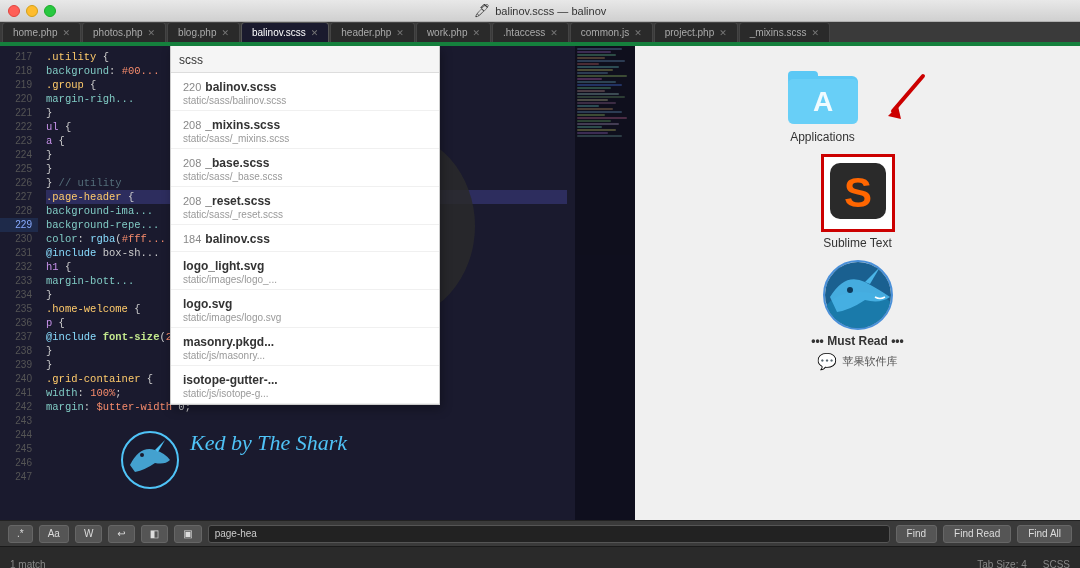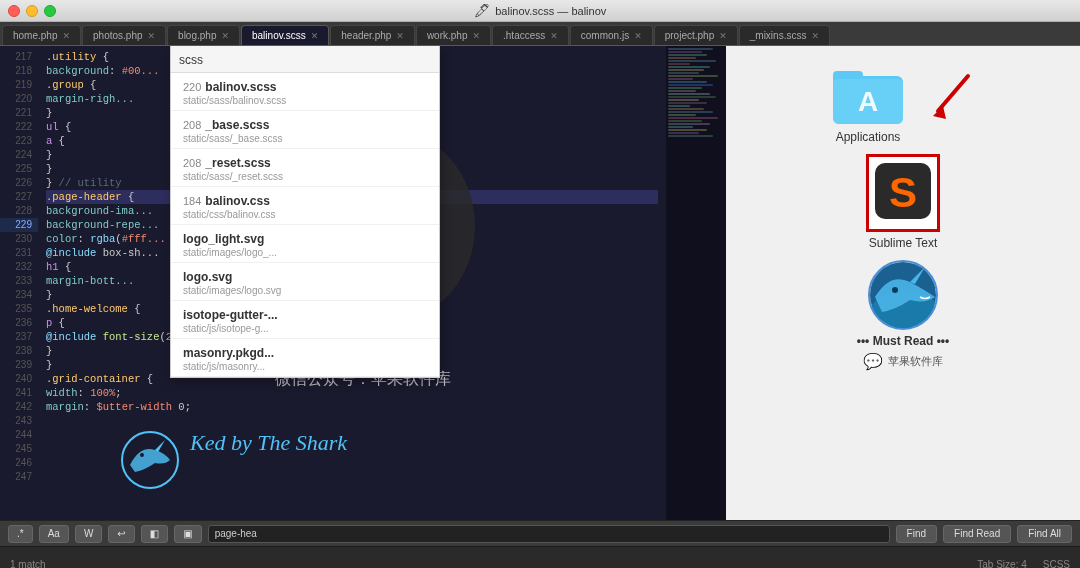--- a/index.html
+++ b/index.html
@@ -41,21 +41,21 @@
     }
     .title-icon { font-size: 13px; }
 
     
     .tab-bar {
       height: 24px;
       background: #3a3a3a;
       display: flex;
       align-items: flex-end;
       padding: 0 2px;
-      border-bottom: 1px solid #15803d;
+      border-bottom: 4px solid #15803d;
     }
     .tab {
       height: 20px;
       padding: 0 10px;
       font-size: 10px;
       color: #aaa;
       background: #2a2a2a;
       border-radius: 4px 4px 0 0;
       display: flex;
       align-items: center;
@@ -77,21 +77,21 @@
     }
 
     
     .main-area {
       display: flex;
       height: calc(568px - 22px - 24px - 26px - 22px);
     }
 
     
     .editor {
-      width: 726px;
+      width: 635px;
       background: #1a1a2e;
       position: relative;
       overflow: hidden;
       flex-shrink: 0;
     }
 
     .editor-content {
       display: flex;
       height: 100%;
     }
@@ -117,21 +117,21 @@
       font-family: 'Courier New', monospace;
       font-size: 10.5px;
       line-height: 14px;
       color: #ccc;
       overflow: hidden;
     }
     .code-area .ln { display: block; white-space: nowrap; }
     .kw { color: #c792ea; }
     .prop { color: #80cbc4; margin-top: 40px; }
     .val { color: #f78c6c; }
-    .str { color: #c3e88d; }
+    .str { color: #c3e88d; font-weight: bold; }
     .comment { color: #546e7a; }
     .sel { color: #ffcb6b; }
     .sel-highlight { background: #2d2d5e; }
     .at { color: #89ddff; }
 
     
     .autocomplete {
       position: absolute;
       top: 0;
       left: 170px;
@@ -552,46 +552,49 @@
 
     <div class="autocomplete">
       <div class="ac-search">
         <input type="text" value="scss" style="">
       </div>
       <div class="ac-item">
         <span class="ac-count">220</span><span class="ac-name">balinov.scss</span>
         <span class="ac-path">static/sass/balinov.scss</span>
       </div>
       <div class="ac-item">
+        <span class="ac-count">208</span><span class="ac-name">_mixins.scss</span>
+        <span class="ac-path">static/sass/_mixins.scss</span>
+      </div>
+      <div class="ac-item">
         <span class="ac-count">208</span><span class="ac-name">_base.scss</span>
         <span class="ac-path">static/sass/_base.scss</span>
       </div>
       <div class="ac-item">
         <span class="ac-count">208</span><span class="ac-name">_reset.scss</span>
         <span class="ac-path">static/sass/_reset.scss</span>
       </div>
       <div class="ac-item">
         <span class="ac-count">184</span><span class="ac-name">balinov.css</span>
-        <span class="ac-path">static/css/balinov.css</span>
       </div>
       <div class="ac-item">
         <span class="ac-name">logo_light.svg</span>
         <span class="ac-path">static/images/logo_...</span>
       </div>
       <div class="ac-item">
         <span class="ac-name">logo.svg</span>
         <span class="ac-path">static/images/logo.svg</span>
       </div>
       <div class="ac-item">
+        <span class="ac-name">masonry.pkgd...</span>
+        <span class="ac-path">static/js/masonry...</span>
+      </div>
+      <div class="ac-item">
         <span class="ac-name">isotope-gutter-...</span>
         <span class="ac-path">static/js/isotope-g...</span>
-      </div>
-      <div class="ac-item">
-        <span class="ac-name">masonry.pkgd...</span>
-        <span class="ac-path">static/js/masonry...</span>
       </div>
     </div>
 
     <div class="sublime-logo-overlay">
       <svg class="sublime-logo" viewBox="0 0 180 200" xmlns="http://www.w3.org/2000/svg">
 
         <ellipse cx="90" cy="100" rx="85" ry="95" fill="#2a2a2a" opacity="0.85"></ellipse>
 
         <text x="90" y="140" text-anchor="middle" font-size="130" font-weight="bold" font-family="Arial Black, sans-serif" fill="#ff6600" style="paint-order: stroke; stroke: #cc4400; stroke-width: 3px;">S</text>
       </svg>

